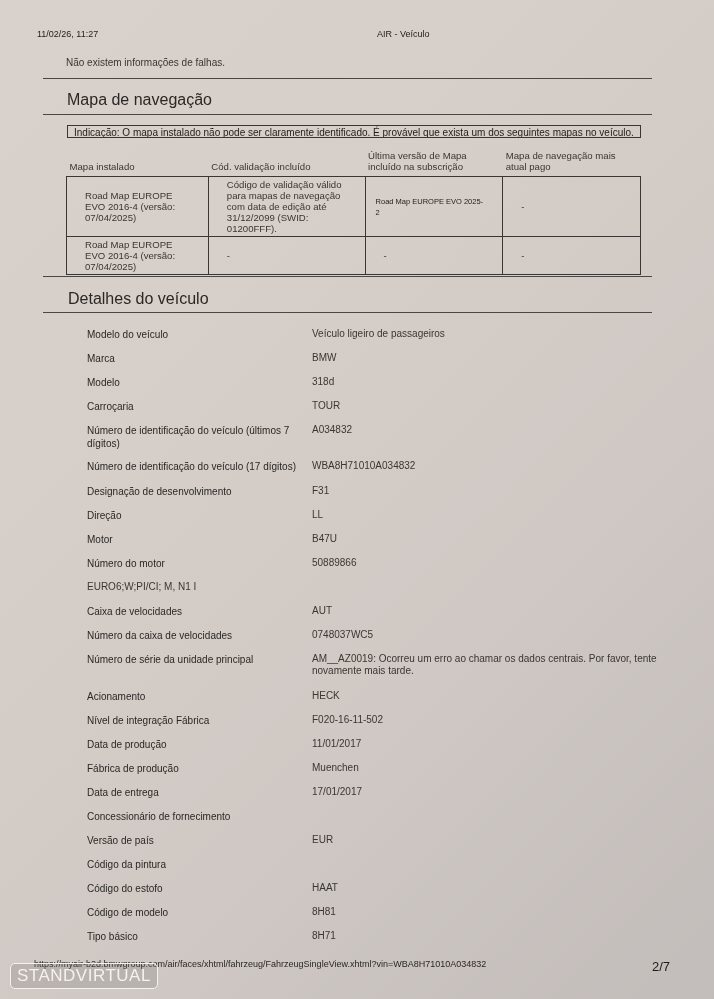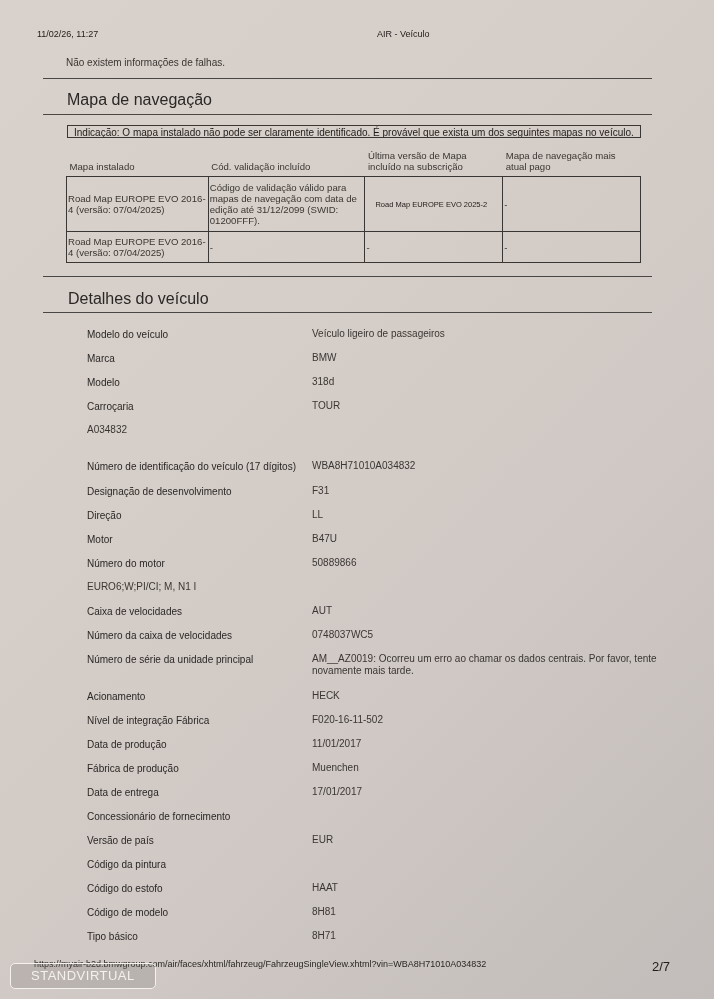--- a/index.html
+++ b/index.html
@@ -17,32 +17,32 @@
   .rule { position: absolute; left: 43px; width: 609px; height: 1px; background: #4a4643; }
   .section-title { font-size: 16px; color: #2a2725; }
   .notice {
     left: 67px; top: 125px; width: 574px; height: 13px;
     border: 1px solid #3a3633; font-size: 10px; line-height: 13px;
     padding-left: 6px; box-sizing: border-box; white-space: nowrap; overflow: hidden;
   }
   .notice b { font-weight: normal; text-decoration: underline; }
   .nav-table { left: 66px; top: 148px; width: 575px; border-collapse: collapse; font-size: 9.6px; color: #3a3633; }
   .nav-table th { font-weight: normal; text-align: left; vertical-align: bottom; padding: 2px 3px 4px 3px; line-height: 11px; }
-  .nav-table td { border: 1px solid #3a3633; vertical-align: middle; padding: 2px 1px; line-height: 11px; }
+  .nav-table td { border: 1px solid #3a3633; vertical-align: middle; padding: 2px 18px; line-height: 11px; }
   .nav-table td.small { font-size: 7.5px; color: #1f1c1a; padding-left: 10px; }
   .details { left: 87px; top: 328px; width: 580px; }
   .row { display: flex; font-size: 10px; color: #2a2725; }
   .row .k { width: 225px; line-height: 13px; }
   .row .v { flex: 1; line-height: 12px; color: #3a3633; }
   .footer-url { left: 34px; top: 959px; font-size: 9px; color: #2a2725; }
   .page-num { left: 652px; top: 959px; font-size: 13px; }
   .watermark {
-    left: 10px; top: 963px; height: 24px; padding: 0 20px;
+    left: 10px; top: 963px; height: 24px; padding: 0 6px;
     border: 1.5px solid #f4f1ee; border-radius: 5px;
-    color: #f4f1ee; font-size: 13px; line-height: 24px; letter-spacing: 0.5px;
+    color: #f4f1ee; font-size: 17px; line-height: 24px; letter-spacing: 0.5px;
     background: rgba(120,115,110,0.25);
   }
 </style>
 </head>
 <body>
 
 <div class="abs hdr-date">11/02/26, 11:27</div>
 <div class="abs hdr-title">AIR - Veículo</div>
 
 <div class="abs nofault">Não existem informações de falhas.</div>
@@ -99,20 +99,21 @@
     </div>
   <div class="row" style="height:24px">
       <div class="k">Modelo</div>
       <div class="v">318d</div>
     </div>
   <div class="row" style="height:24px">
       <div class="k">Carroçaria</div>
       <div class="v">TOUR</div>
     </div>
   <div class="row" style="height:36px">
+      <div class="k">Número de identificação do veículo (últimos 7 dígitos)</div>
       <div class="v">A034832</div>
     </div>
   <div class="row" style="height:25px">
       <div class="k">Número de identificação do veículo (17 dígitos)</div>
       <div class="v">WBA8H71010A034832</div>
     </div>
   <div class="row" style="height:24px">
       <div class="k">Designação de desenvolvimento</div>
       <div class="v">F31</div>
     </div>

